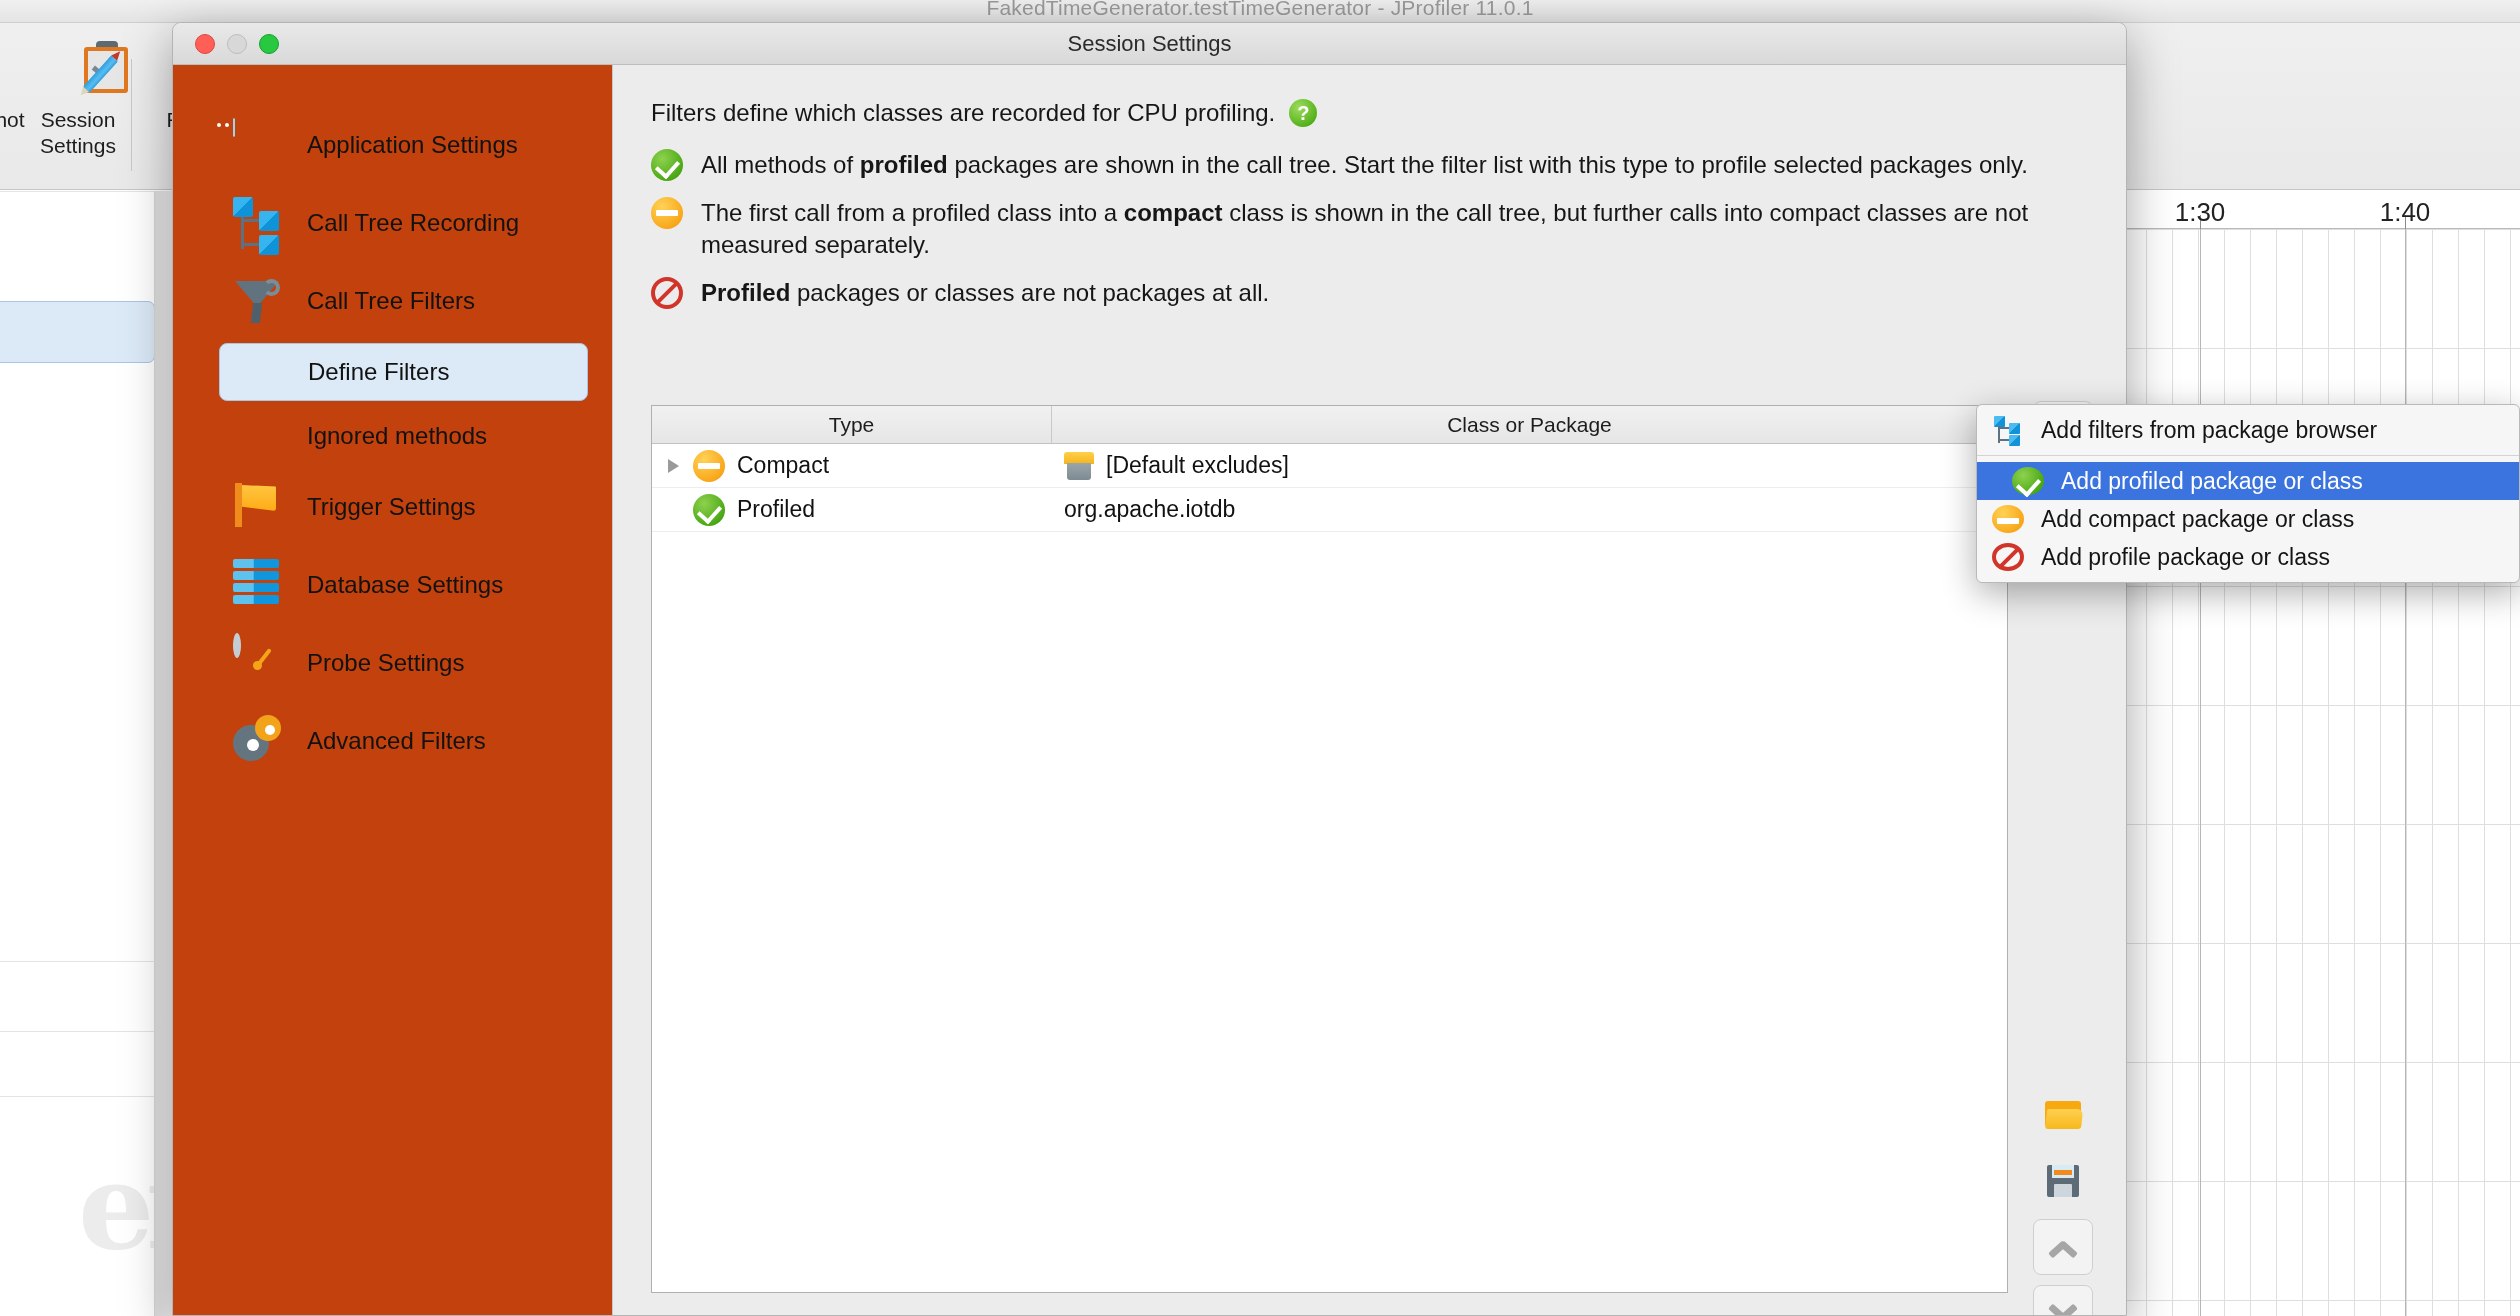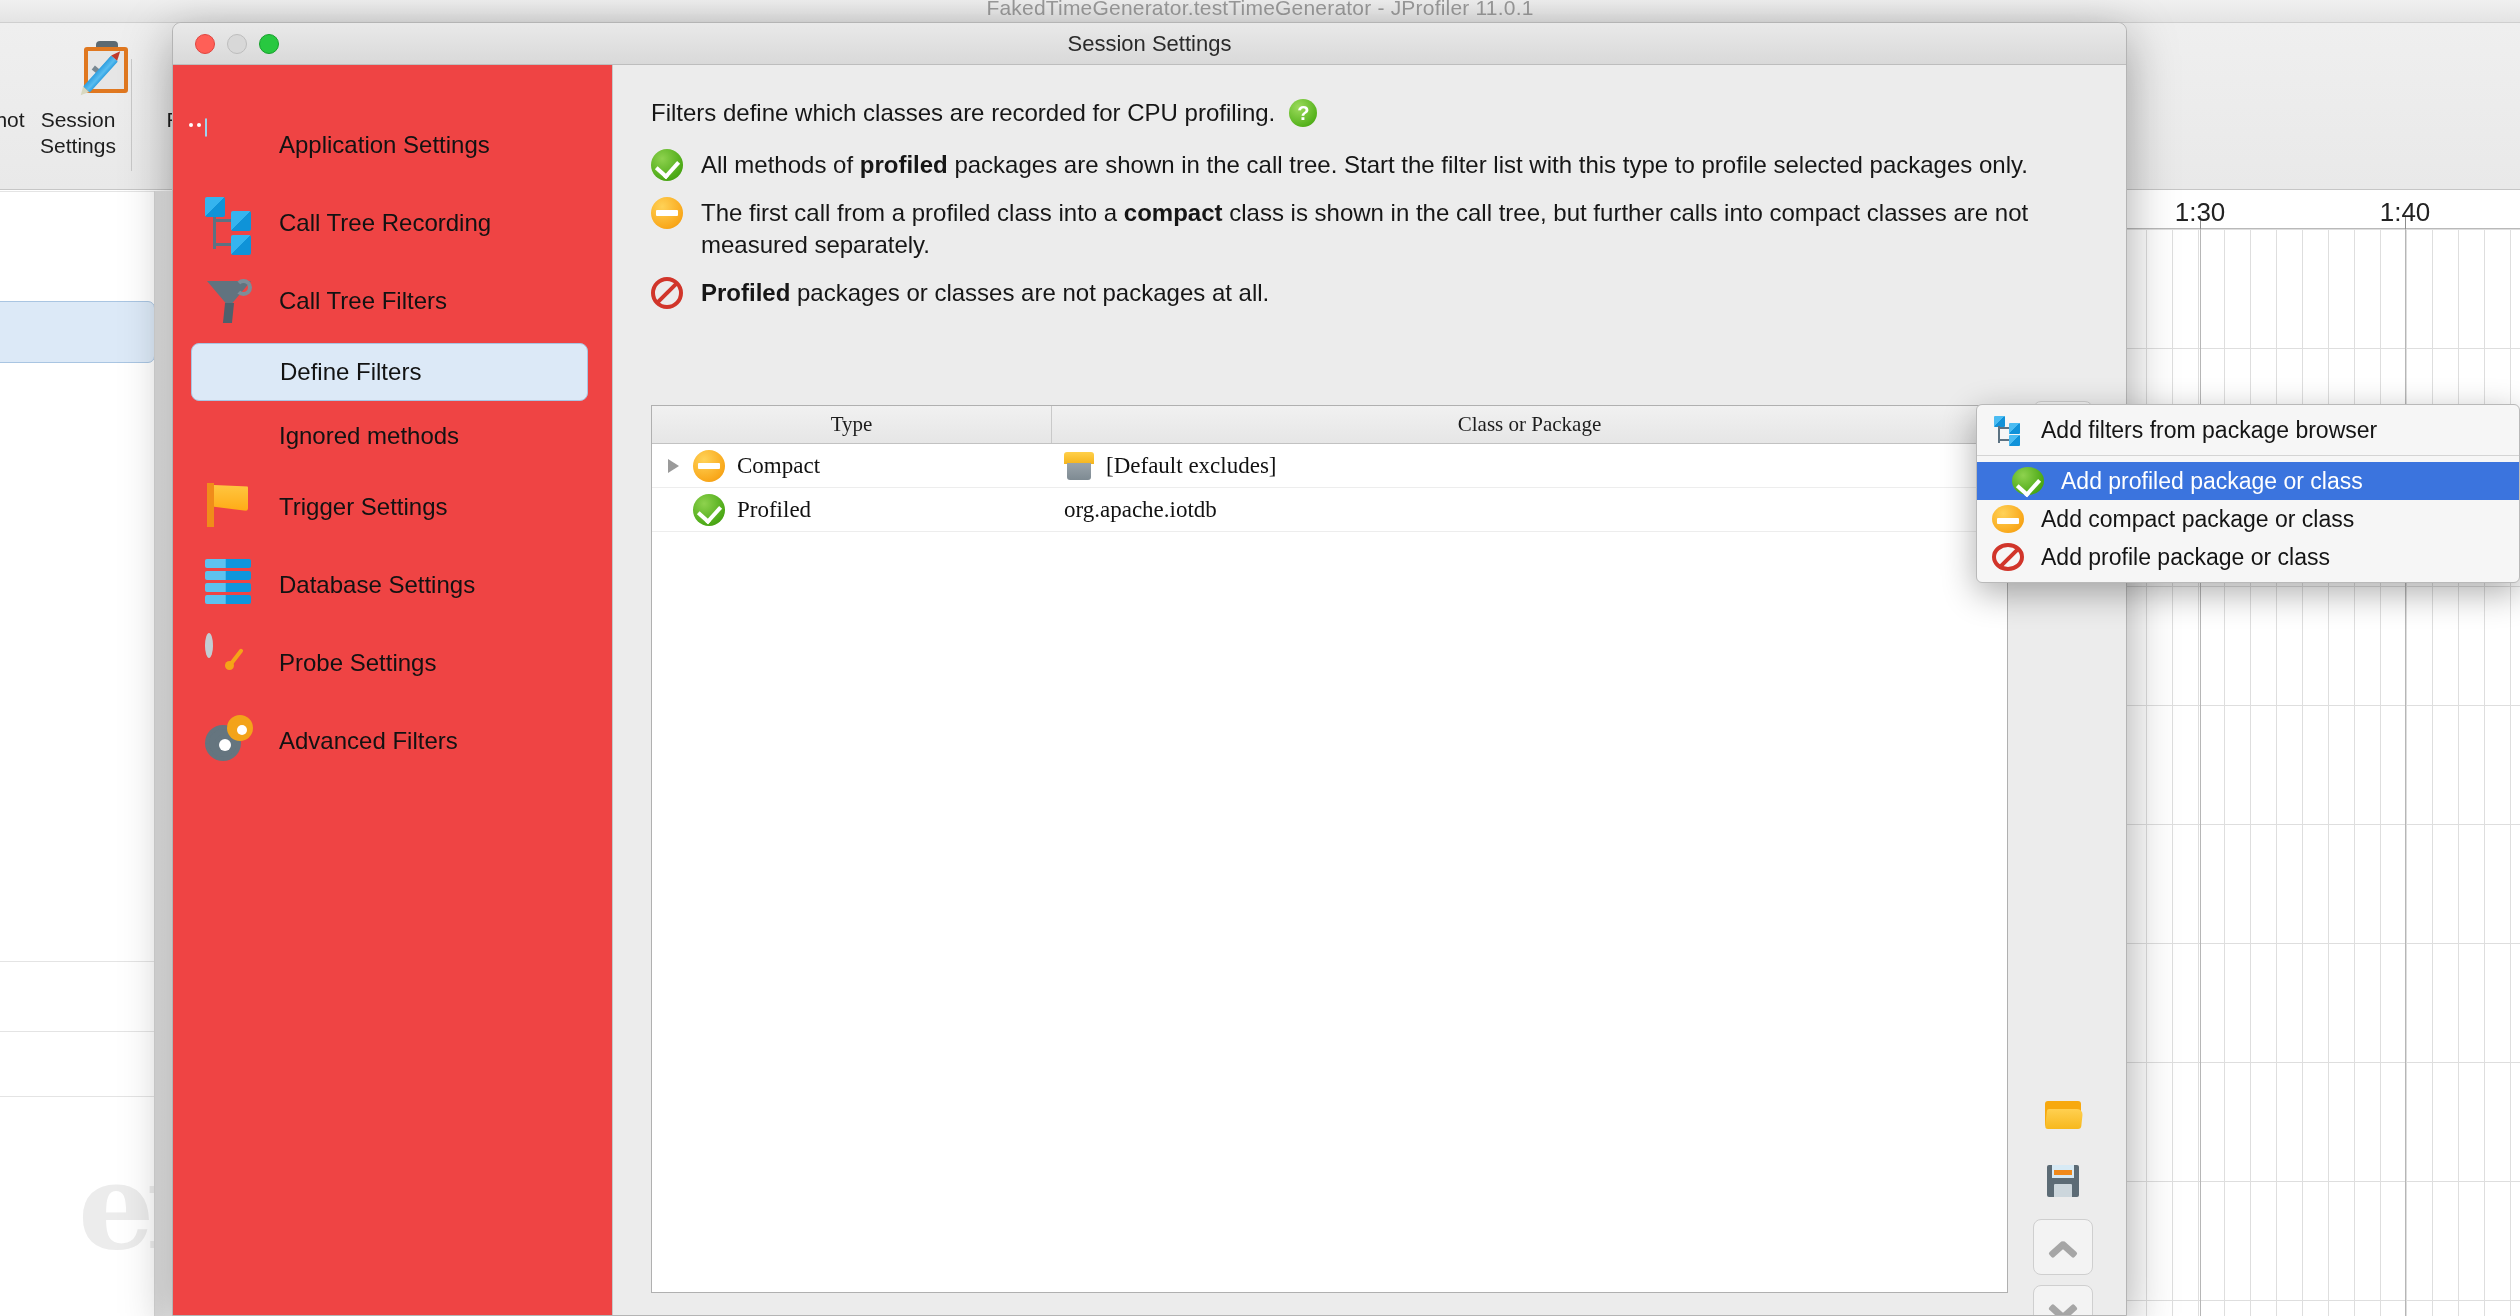--- a/index.html
+++ b/index.html
@@ -148,22 +148,22 @@
   .traffic { position:absolute; top:11px; display:flex; gap:12px; left: 22px; }
   .tl-dot { width:20px; height:20px; border-radius:50%; display:block; }
   .dot-close { background:#ff5f57; border:1px solid #e0443e; }
   .dot-min   { background:#d8d8d8; border:1px solid #bdbdbd; }
   .dot-zoom  { background:#28c840; border:1px solid #16a02b; }
 
   .dlg-body { position:absolute; top:42px; left:0; right:0; bottom:0; display:flex; }
 
   
   .dlg-sidebar {
-    width: 440px; background:#ef4444; border-right:1px solid #c8c8c8;
-    padding-top: 38px; flex: 0 0 440px;
+    width: 440px; background:#c2410c; border-right:1px solid #c8c8c8;
+    padding-top: 38px; flex: 0 0 440px; padding-left: 28px;
   }
   .nav-item {
     display:flex; align-items:center; gap:22px;
     height: 72px; margin: 6px 24px 6px 18px; padding: 0 14px;
     border-radius: 8px; cursor: default;
   }
   .nav-item .nav-label { font-size: 24px; color:#121212; white-space:nowrap; }
   .nav-item.sub { padding-left: 88px; height: 58px; }
   .nav-item.selected {
     background:#dce9f7; border:1px solid #a9c5e2;
@@ -271,21 +271,20 @@
     position:relative; flex:0 0 28px; }
   .g-help::after { content:"?"; position:absolute; inset:0; color:#fff; font-size:20px;
     font-weight:bold; display:flex; align-items:center; justify-content:center; line-height:1; }
 
   
   .table-wrap { position:absolute; left:38px; right:118px; top:340px; bottom:22px;
     display:flex; flex-direction:column; }
   .tbl {
     border:1px solid #b0b0b0; background:#fff; flex:1; display:flex; flex-direction:column;
     overflow:hidden;
-    font-family:Liberation Serif, serif;
   }
   .tbl-head { display:flex; height:38px; background:linear-gradient(180deg,#f1f1f1,#e6e6e6);
     border-bottom:1px solid #c2c2c2; }
   .tbl-head div {
     font-size:21px; color:#1d1d1d; display:flex; align-items:center; justify-content:center;
   }
   .th-type { width: 400px; border-right:1px solid #c9c9c9; }
   .th-class { flex:1; }
   .tbl-row { display:flex; height:44px; border-bottom:1px solid #ededed; align-items:center; }
   .td-type { width:400px; display:flex; align-items:center; gap:12px; padding-left: 16px; }

